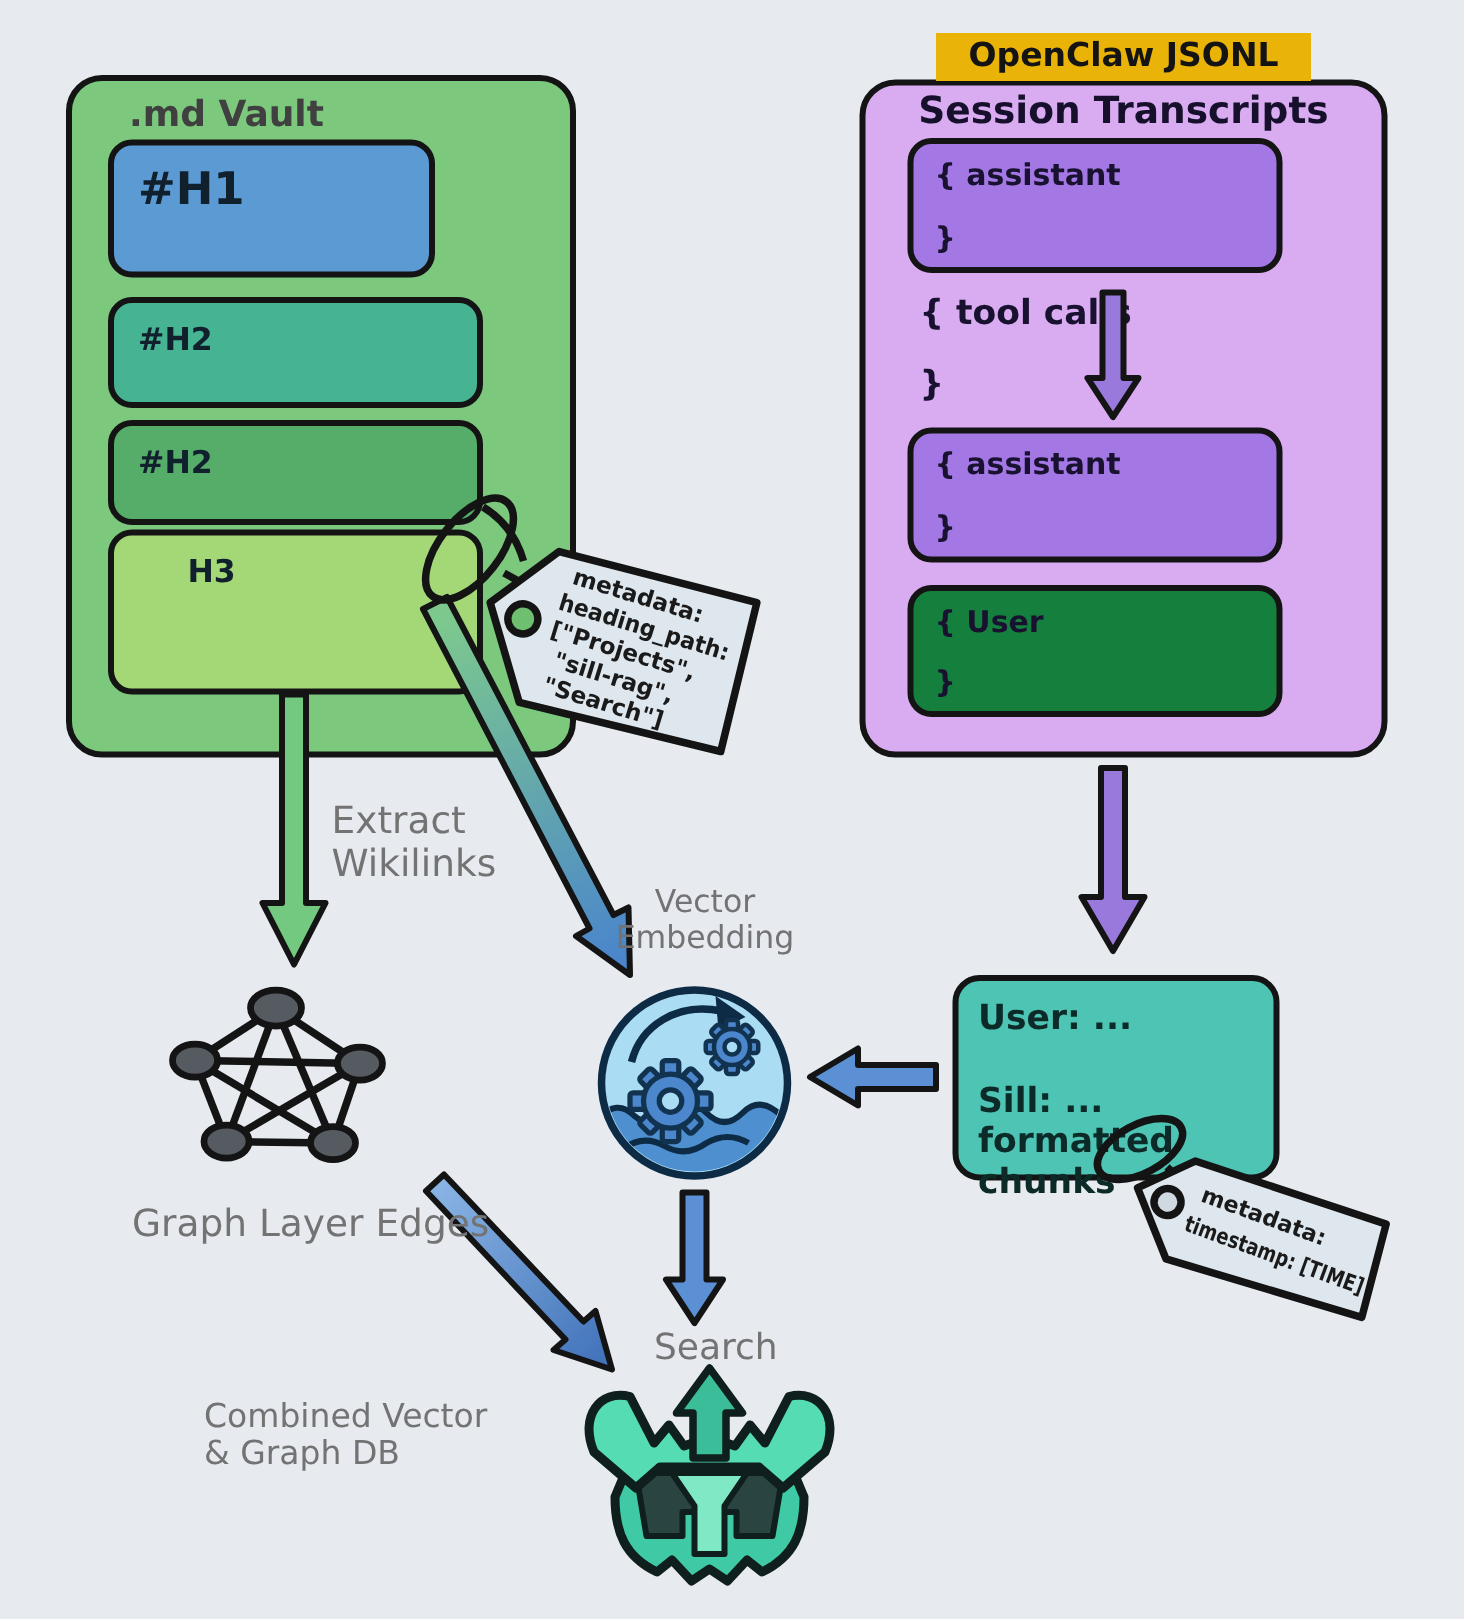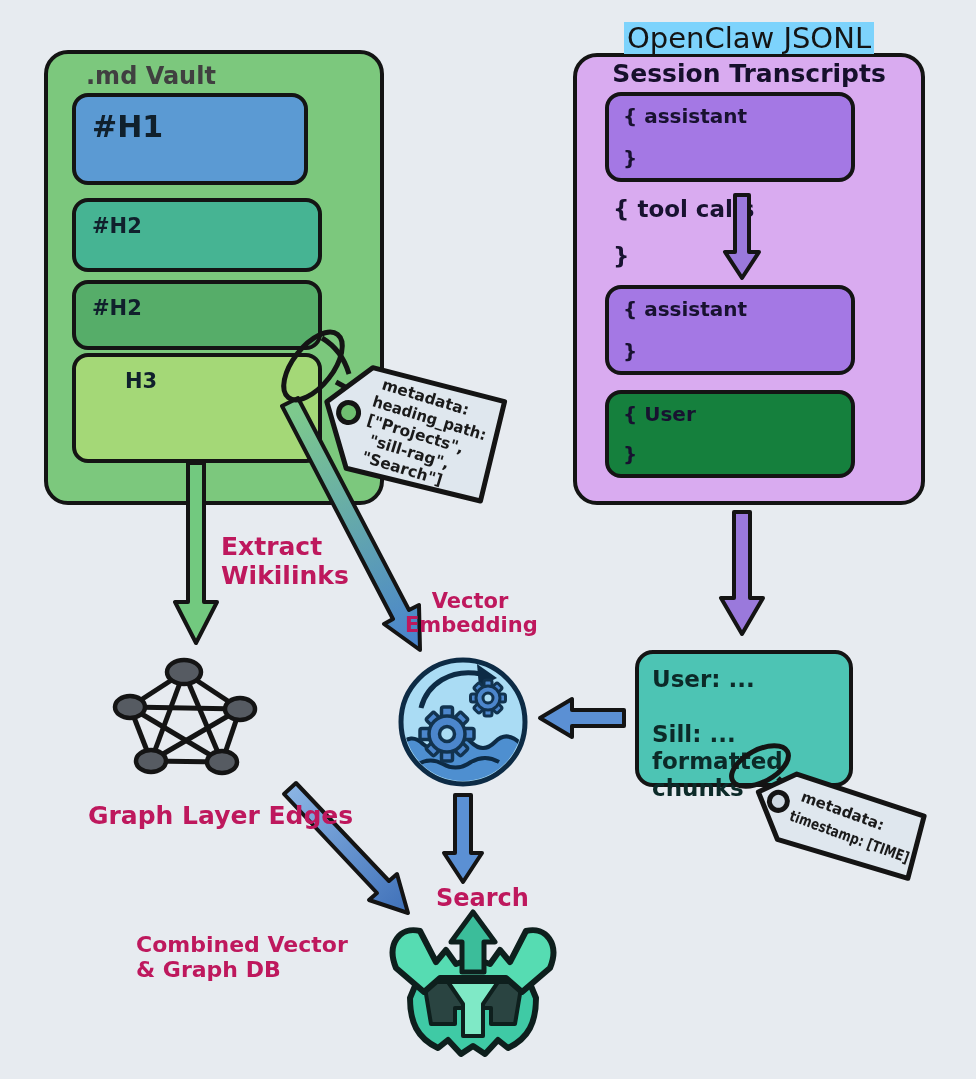--- a/index.html
+++ b/index.html
@@ -6,46 +6,46 @@
   body{background:#e7ebf0;font-family:"DejaVu Sans","Liberation Sans",sans-serif;}
   .stage{position:relative;width:976px;height:1079px;background:#e7ebf0;overflow:hidden;}
 
   .panel{position:absolute;border:4px solid #141414;border-radius:24px;box-sizing:border-box;}
   .vault-panel{left:44px;top:50px;width:340px;height:455px;}
   .transcripts-panel{left:573px;top:53px;width:352px;height:452px;}
 
   .block{position:absolute;border:4px solid #141414;border-radius:16px;box-sizing:border-box;
          color:#10202c;font-weight:bold;}
   .vault-block span{display:block;padding:12px 0 0 16px;}
-  .vb0{left:24px;top:39px;width:236px;height:92px;font-size:30px;}
+  .vb0{left:24px;top:39px;width:218px;height:92px;font-size:30px;}
   .vb1{left:24px;top:144px;width:250px;height:74px;font-size:21px;}
   .vb2{left:24px;top:226px;width:250px;height:70px;font-size:21px;}
   .vb3{left:24px;top:299px;width:250px;height:110px;font-size:21px;padding-left:33px;}
 
   .j-block{display:flex;flex-direction:column;justify-content:space-between;
            padding:8px 14px;font-size:20px;color:#181230;}
   .jb1{left:28px;top:35px;width:250px;height:90px;}
   .jb2{left:28px;top:228px;width:250px;height:90px;}
   .jb3{left:28px;top:333px;width:250px;height:88px;}
 
   .vault-title{position:absolute;left:38px;top:8px;font-size:24px;font-weight:bold;color:#404040;}
-  .openclaw-title{position:absolute;left:624px;top:22px;width:250px;height:32px;background:#7dd3fc;
-                  text-align:center;font-size:29px;font-weight:normal;color:#141414;line-height:32px;}
+  .openclaw-title{position:absolute;left:624px;top:22px;width:250px;height:32px;background:#eab308;
+                  text-align:center;font-size:22px;font-weight:bold;color:#141414;line-height:32px;}
   .subtitle{position:absolute;left:0;top:2px;width:100%;text-align:center;
             font-size:25px;font-weight:bold;color:#16102c;}
   .freetext{position:absolute;font-size:23px;font-weight:bold;color:#181230;}
   .ft-open{left:36px;top:139px;}
   .ft-close{left:36px;top:186px;}
 
   .chunks-box{position:absolute;left:635px;top:650px;width:218px;height:137px;
               border:4px solid #141414;border-radius:18px;box-sizing:border-box;
               padding:12px 0 0 13px;font-size:23px;font-weight:bold;color:#0c2a28;line-height:1.18;}
   .chunks-box .l1{margin-bottom:28px;}
 
-  .lbl{position:absolute;font-weight:bold;color:#be185d;line-height:1.15;}
+  .lbl{position:absolute;font-weight:normal;color:#737373;line-height:1.15;}
   .lbl-extract{left:221px;top:533px;font-size:25px;}
   .lbl-embed{left:405px;top:589px;width:130px;text-align:center;font-size:21px;}
   .lbl-graph{left:88px;top:802px;font-size:25px;}
   .lbl-upsert{left:436px;top:885px;font-size:24px;}
   .lbl-combined{left:136px;top:932px;font-size:22px;}
 
   .overlay{position:absolute;left:0;top:0;pointer-events:none;}
   .tagsvg{position:absolute;pointer-events:none;}
   .tagsvg text{font-family:"DejaVu Sans","Liberation Sans",sans-serif;font-weight:bold;fill:#1a1a1a;}
 </style>

